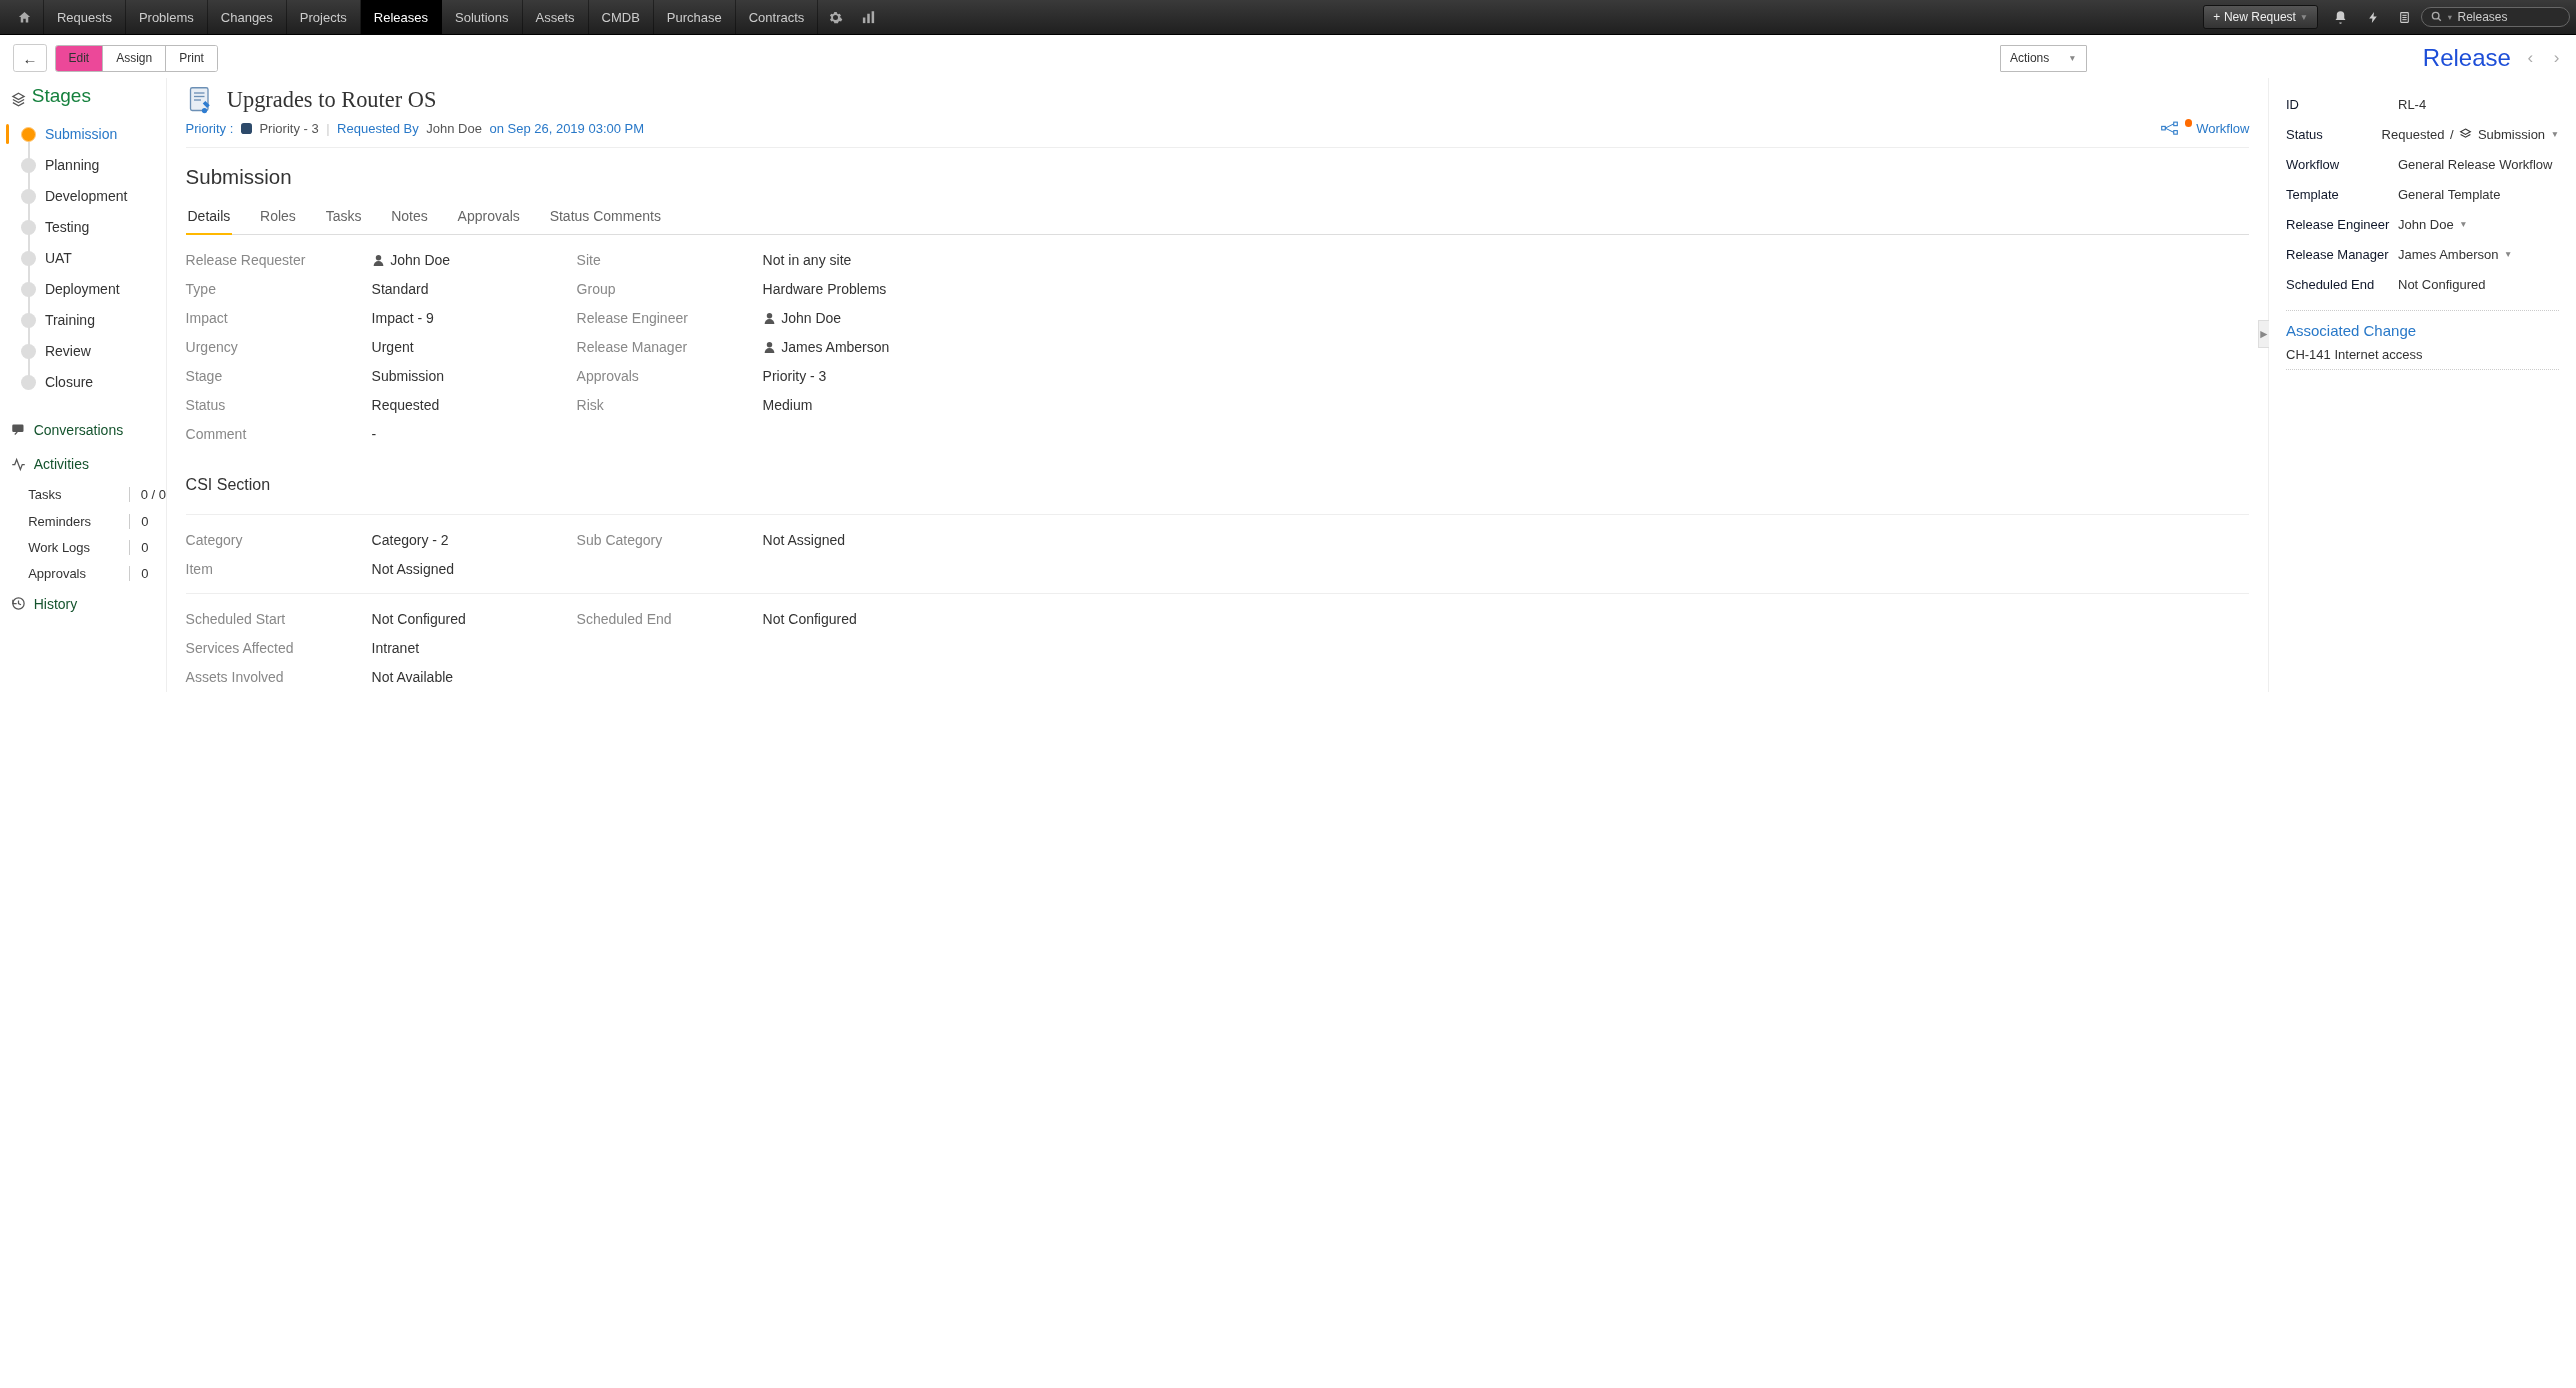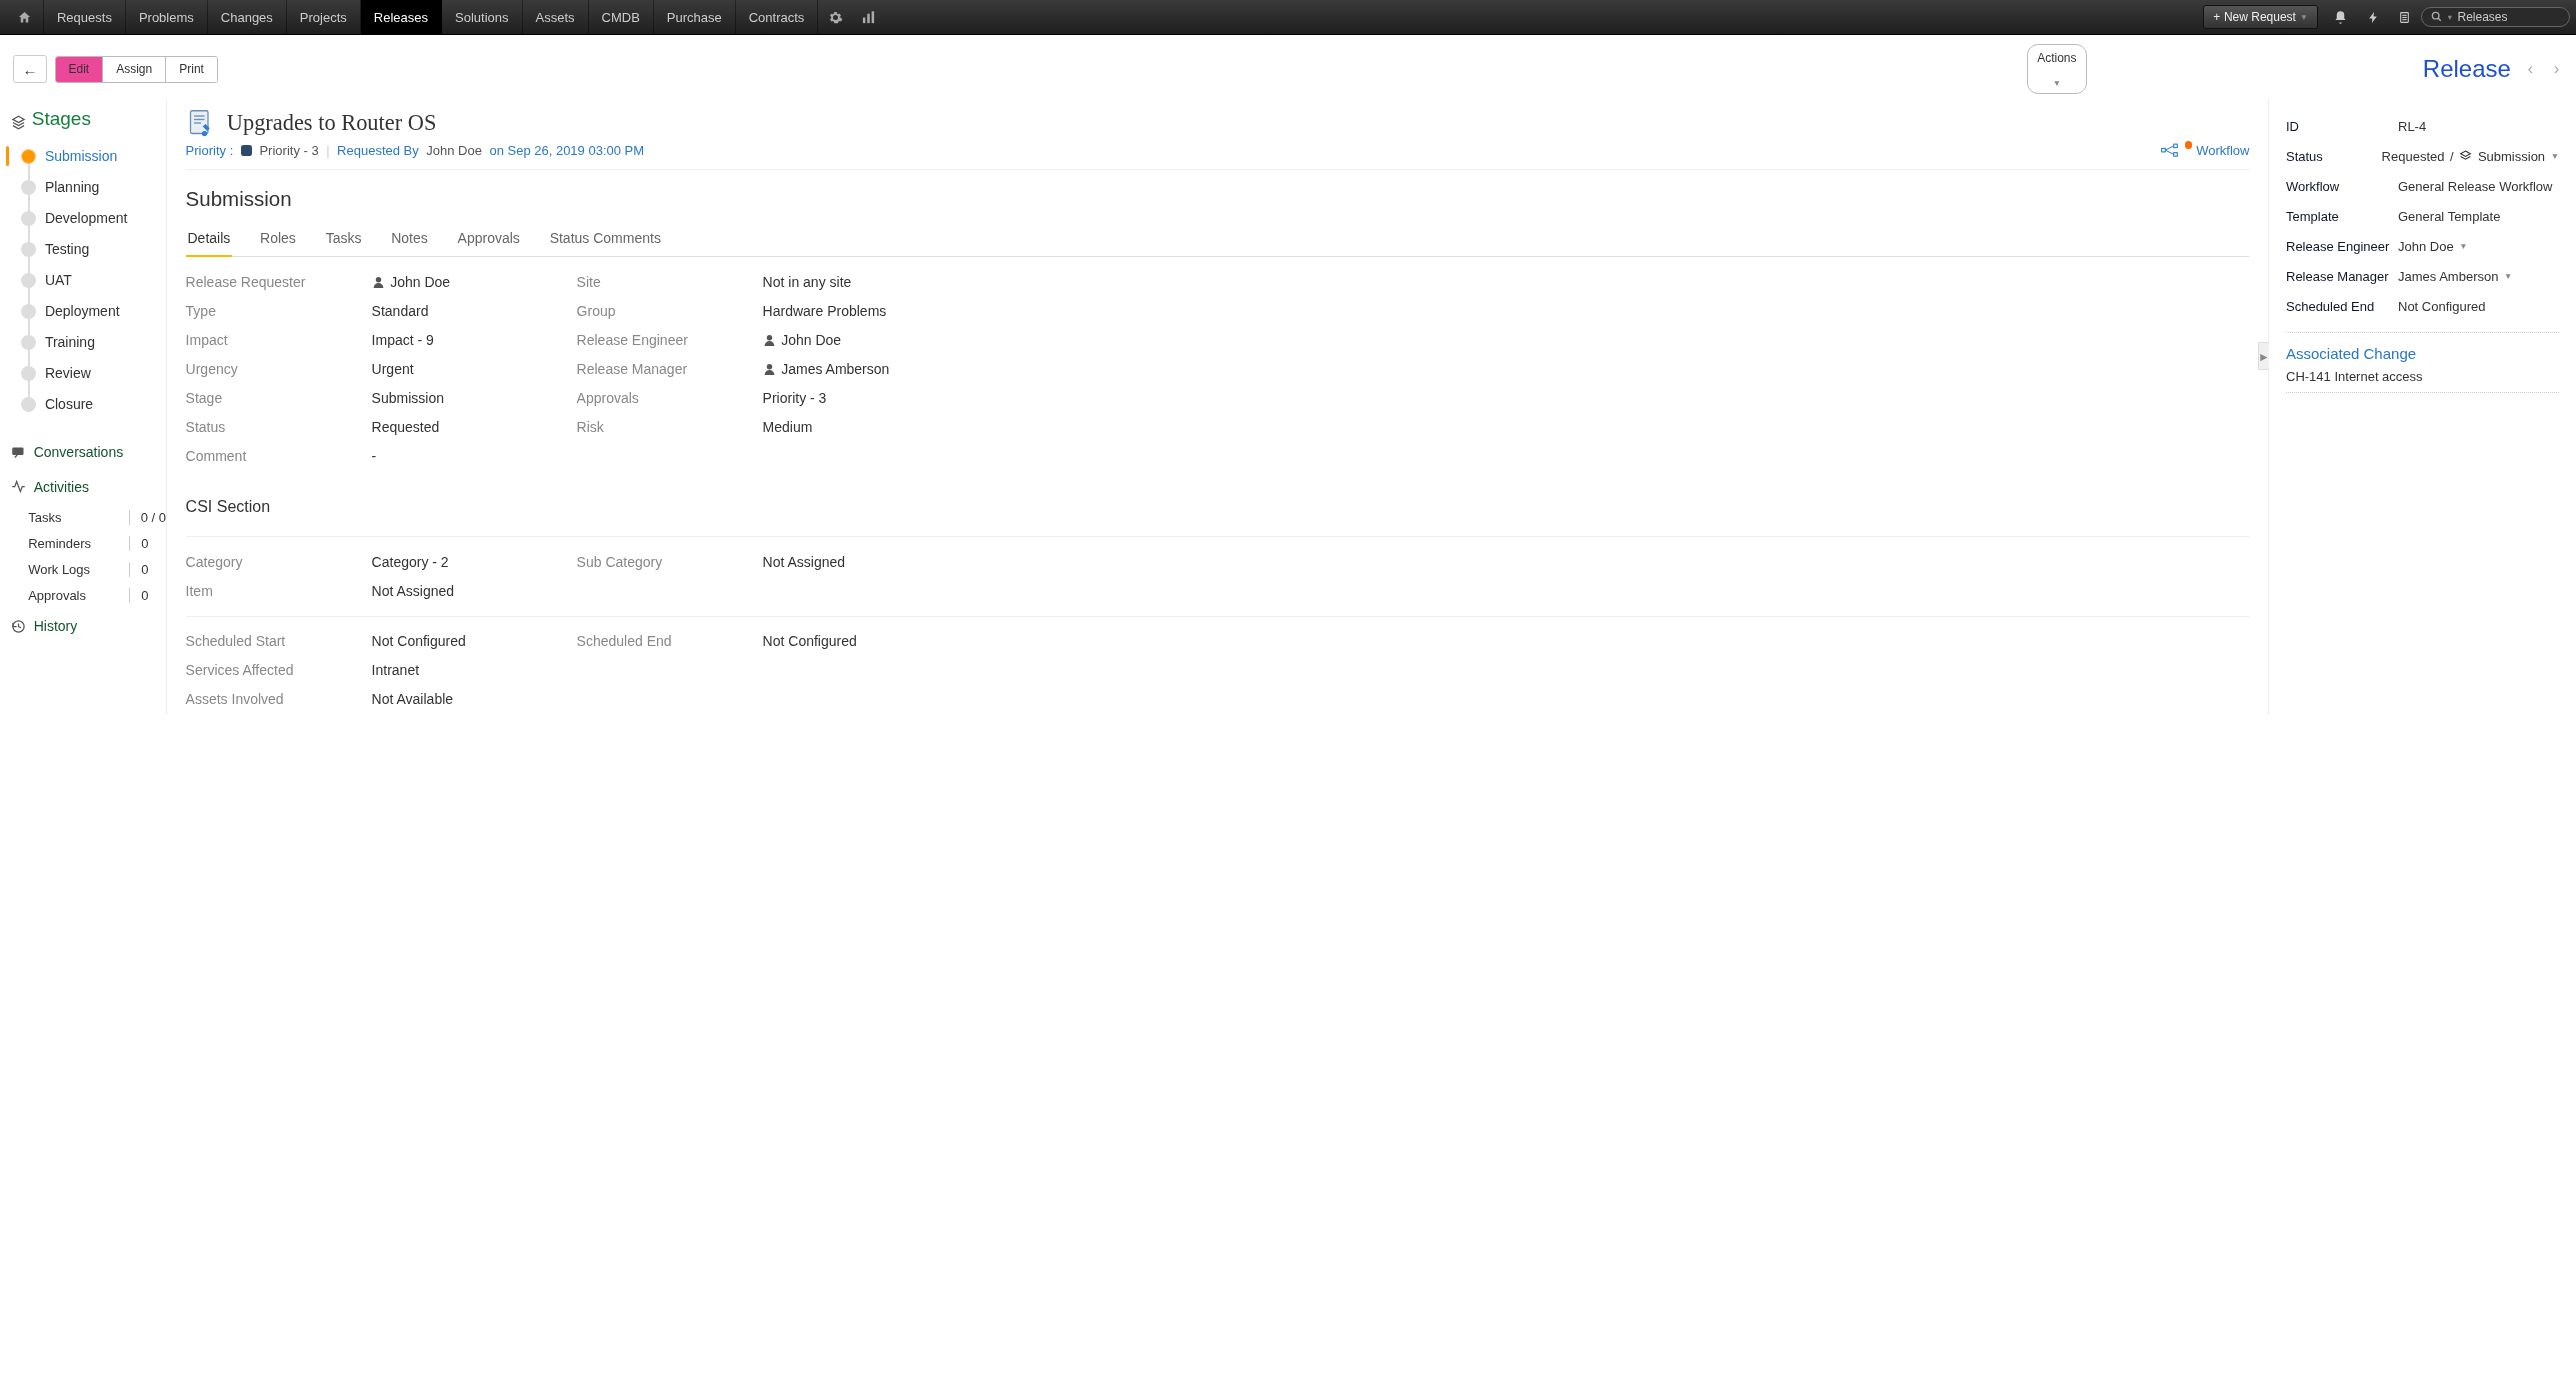--- a/index.html
+++ b/index.html
@@ -16,21 +16,21 @@
 .topnav .search-pill { display: flex; align-items: center; border: 0.9px solid #666; border-radius: 13px; padding: 1.9px 9.3px; color: #ccc; font-size: 12px; gap: 5.6px; background: #2a2a2a; }
 
 
 .actionbar-row { display: flex; justify-content: space-between; align-items: center; padding: 9.3px 13px 5.6px; }
 .actionbar-left { display: flex; align-items: center; gap: 7.5px; }
 .back-btn { width: 34px; height: 28px; border: 0.9px solid #ccc; background: #fff; border-radius: 2.8px; display: flex; align-items: center; justify-content: center; cursor: pointer; font-size: 15px; }
 .btn-group { display: flex; border: 0.9px solid #bbb; border-radius: 2.8px; overflow: hidden; }
 .btn-group .btn { padding: 5.6px 13px; background: #fff; cursor: pointer; border-right: 0.9px solid #bbb; font-size: 12px; position: relative; }
 .btn-group .btn:last-child { border-right: none; }
 .btn-group .btn.active { background: #ec4899; }
-.actions-btn { border: 0.9px solid #bbb; border-radius: 11px; padding: 5.6px 9.3px; background: #fff; cursor: pointer; font-size: 12px; display: flex; align-items: center; gap: 13px; flex-direction: column; }
+.actions-btn { border: 0.9px solid #bbb; border-radius: 1px; padding: 5.6px 9.3px; background: #fff; cursor: pointer; font-size: 12px; display: flex; align-items: center; gap: 19px; }
 .actionbar-right { display: flex; align-items: center; gap: 13px; }
 .page-title-big { font-size: 24px; font-weight: 300; color: #1d4ed8; }
 .nav-arrow { color: #aaa; font-size: 17px; cursor: pointer; padding: 0 3.7px; }
 
 
 .layout { display: flex; align-items: stretch; }
 .left-col { width: 166px; padding: 7.5px 0 7.5px 11.2px; }
 .main-col { flex: 1; padding: 7.5px 18.6px; border-left: 0.9px solid #eee; }
 .right-col { width: 308px; padding: 11.2px 17px; border-left: 0.9px solid #eee; position: relative; }
 .collapse-handle { position: absolute; left: -11.2px; top: 242px; width: 11.2px; height: 28px; background: #f0f0f0; border: 0.9px solid #ddd; border-right: none; display: flex; align-items: center; justify-content: center; font-size: 9.3px; color: #888; cursor: pointer; }

